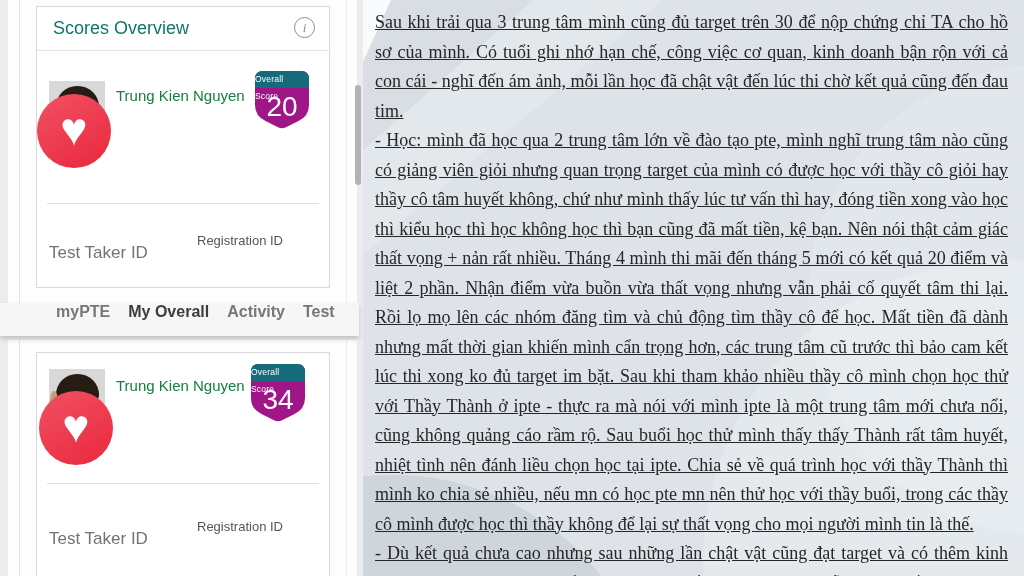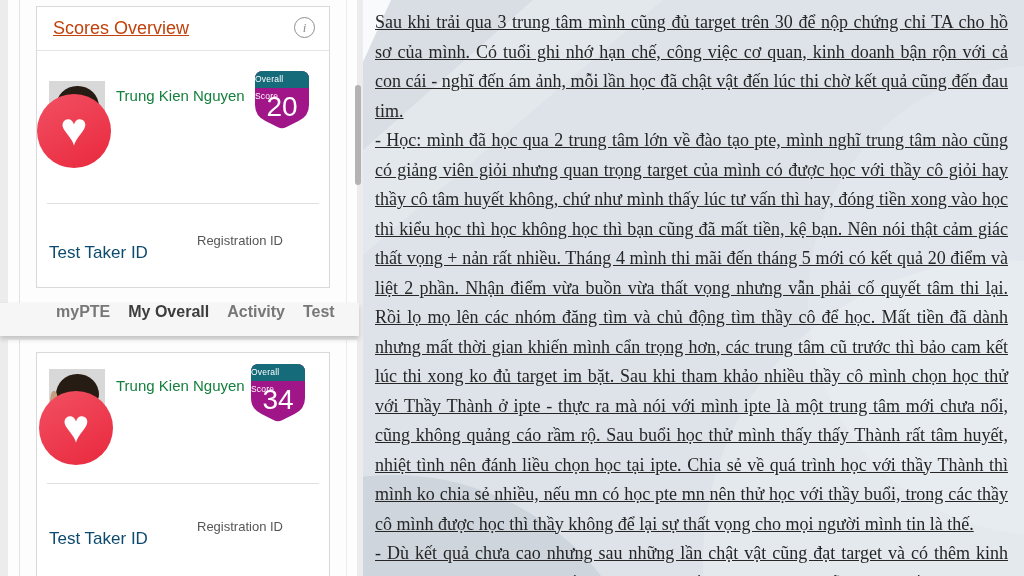--- a/index.html
+++ b/index.html
@@ -13,21 +13,21 @@
   .page1 { top:0; height:303px; }
   .page2 { top:340px; bottom:0; }
   .page .vline-l { position:absolute; left:11px; top:0; bottom:0; width:1px; background:#e2e2e2; }
   .page .vline-r { position:absolute; right:10px; top:0; bottom:0; width:1px; background:#ececec; }
 
   .card { position:absolute; background:#fff; border:1px solid #d9d9d9; width:294px; left:28px; }
   .card1 { top:6px; height:282px; }
   .card2 { top:12px; bottom:-2px; }
 
   .card-header { position:relative; height:44px; border-bottom:1px solid #e4e4e4; }
-  .card-title { position:absolute; left:16px; top:11px; font-size:18px; color:#c2410c;text-decoration:underline; }
+  .card-title { position:absolute; left:16px; top:11px; font-size:18px; color:#0f766e; }
   .info-icon { position:absolute; right:14px; top:10px; width:21px; height:21px; border:1.5px solid #8e8e8e;
                border-radius:50%; color:#8e8e8e; font-size:13px; font-family:"Liberation Serif",serif;
                display:flex; align-items:center; justify-content:center; font-style:italic; }
 
   .avatar { position:absolute; width:56px; height:60px; background:#d8d8d8; overflow:hidden; }
   .avatar .hair { position:absolute; left:7px; top:5px; width:43px; height:34px; background:#261c13;
                   border-radius:50% 50% 42% 42% / 62% 62% 40% 40%; }
   .avatar .skin { position:absolute; left:1px; top:22px; width:8px; height:30px; background:#c79d7e; border-radius:40%; }
 
   .heart-reaction { position:absolute; width:74px; height:74px; border-radius:50%;
@@ -37,21 +37,21 @@
 
   .name { position:absolute; font-size:15px; color:#15803d; }
 
   .badge { position:absolute; width:54px; height:58px; background:#a01588;
            clip-path:path('M 8 0 L 46 0 Q 54 0 54 8 L 54 34 Q 54 45 43.5 50 L 31 56.2 Q 27 58.2 23 56.2 L 10.5 50 Q 0 45 0 34 L 0 8 Q 0 0 8 0 Z'); }
   .badge .badge-top { height:17px; background:#156b7a; color:#fff; font-size:8.5px; 
                       line-height:17px; letter-spacing:.2px; }
   .badge .badge-score { color:#fff; font-size:28px; text-align:center; line-height:38px; font-weight:400; }
 
   .mid-divider { position:absolute; left:10px; right:10px; height:1px; background:#e0e0e0; }
-  .ttid { position:absolute; font-size:17px; color:#0c4a6e; }
+  .ttid { position:absolute; font-size:17px; color:#737373; }
   .regid { position:absolute; font-size:13px; color:#565656; width:120px; line-height:24px; }
 
   .nav { position:absolute; left:0; right:4px; top:303px; height:33px; background:#f6f6f6;
          box-shadow:0 3px 5px rgba(0,0,0,.18); display:flex; 
          padding-left:56px; gap:18px; z-index:5; }
   .nav-item { font-size:16px; color:#777; font-weight:600; cursor:pointer; }
   .nav-item.active { color:#3d3d3d; font-weight:700; }
 
   .scrollbar-thumb { position:absolute; right:2px; top:85px; width:6px; height:100px;
                      background:#b3b3b3; border-radius:3px; }

